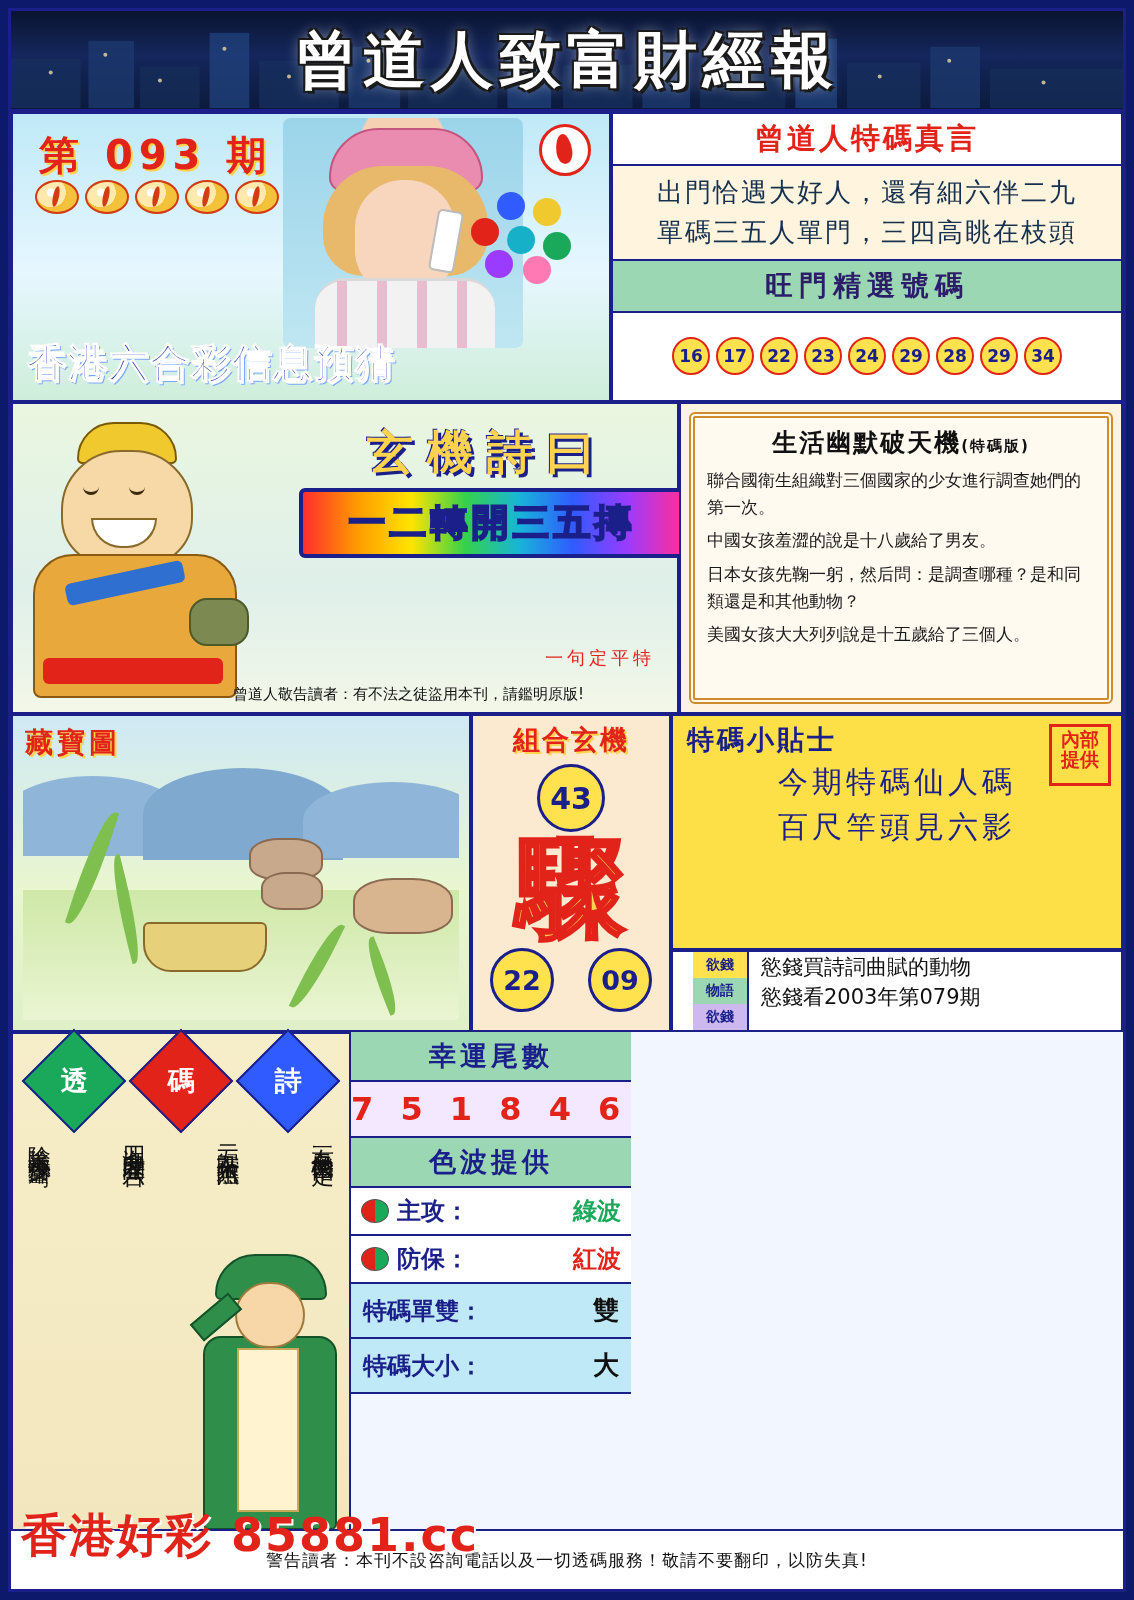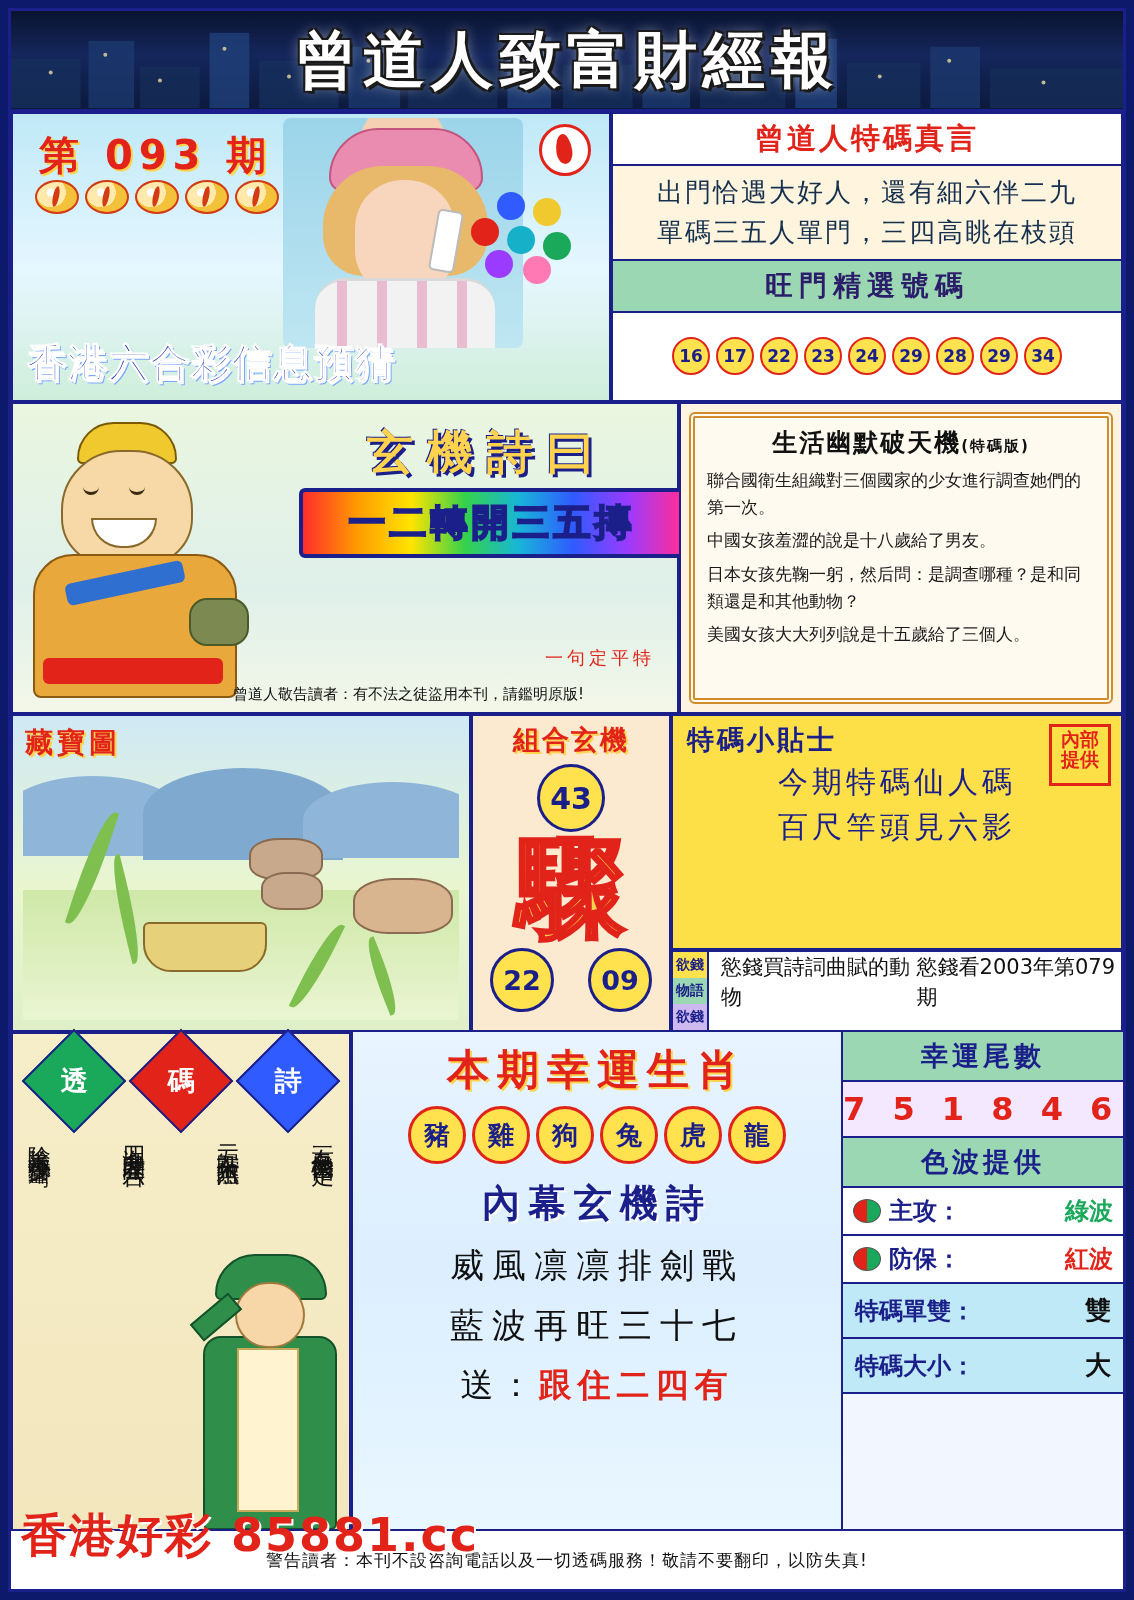--- a/index.html
+++ b/index.html
@@ -225,28 +225,28 @@
     font-family:"DejaVu Serif", serif;
   }
   .stamp{
     position:absolute;right:10px;top:8px;width:62px;height:62px;border:3px solid #e2231a;
     color:#e2231a;font-size:19px;font-weight:bold;line-height:1.05;text-align:center;padding-top:3px;box-sizing:border-box;
   }
   .money{
     height:82px;display:flex;border-top:2px solid #1b1f8a;background:#ffffff;
   }
   .money-tag{
-    width:34px;display:flex;flex-direction:column;
+    width:54px;display:flex;flex-direction:column;margin-left:20px;
   }
   .money-tag div{flex:1;display:flex;align-items:center;justify-content:center;font-size:14px;font-weight:bold;color:#1b1f8a;}
   .mt1{background:#ffe24d;}
   .mt2{background:#9ad7b2;}
   .mt3{background:#cdb8f0;}
   .money-text{
-    flex:1;display:flex;flex-direction:row;justify-content:flex-start;padding-left:12px;
+    flex:1;display:flex;flex-direction:column;justify-content:flex-start;padding-left:12px;
     font-size:21px;color:#111;line-height:1.45;border-left:2px solid #1b1f8a;
   }
 
   
   .bottom{height:auto;flex:1;}
   .toum{
     width:340px;background:linear-gradient(180deg,#f6eec9 0%,#f2e6bd 100%);position:relative;
   }
   .diamonds{display:flex;justify-content:space-around;padding:10px 8px 0;}
   .dia{
@@ -537,37 +537,20 @@
         </div>
         <div class="monk">
           <div class="mk-robe"></div>
           <div class="mk-inner"></div>
           <div class="mk-hat"></div>
           <div class="mk-head"></div>
           <div class="mk-arm"></div>
         </div>
       </div>
 
-      <div class="center">
-        <div class="c-title">本期幸運生肖</div>
-        <div class="zodiacs">
-          <div class="zo">豬</div>
-          <div class="zo">雞</div>
-          <div class="zo">狗</div>
-          <div class="zo">兔</div>
-          <div class="zo">虎</div>
-          <div class="zo">龍</div>
-        </div>
-        <div class="c-sub">內幕玄機詩</div>
-        <div class="c-line">威風凛凛排劍戰</div>
-        <div class="c-line">藍波再旺三十七</div>
-        <div class="c-send">
-          <span>送：</span><b>跟住二四有</b>
-        </div>
-      </div>
 
       <div class="right">
         <div class="rbox r-h-green">幸運尾數</div>
         <div class="rbox r-tail">7 5 1 8 4 6</div>
         <div class="rbox r-h-green">色波提供</div>
         <div class="rbox r-row">
           <span class="dot2"></span>
           <span class="r-label">主攻：</span>
           <span class="r-val green">綠波</span>
         </div>

